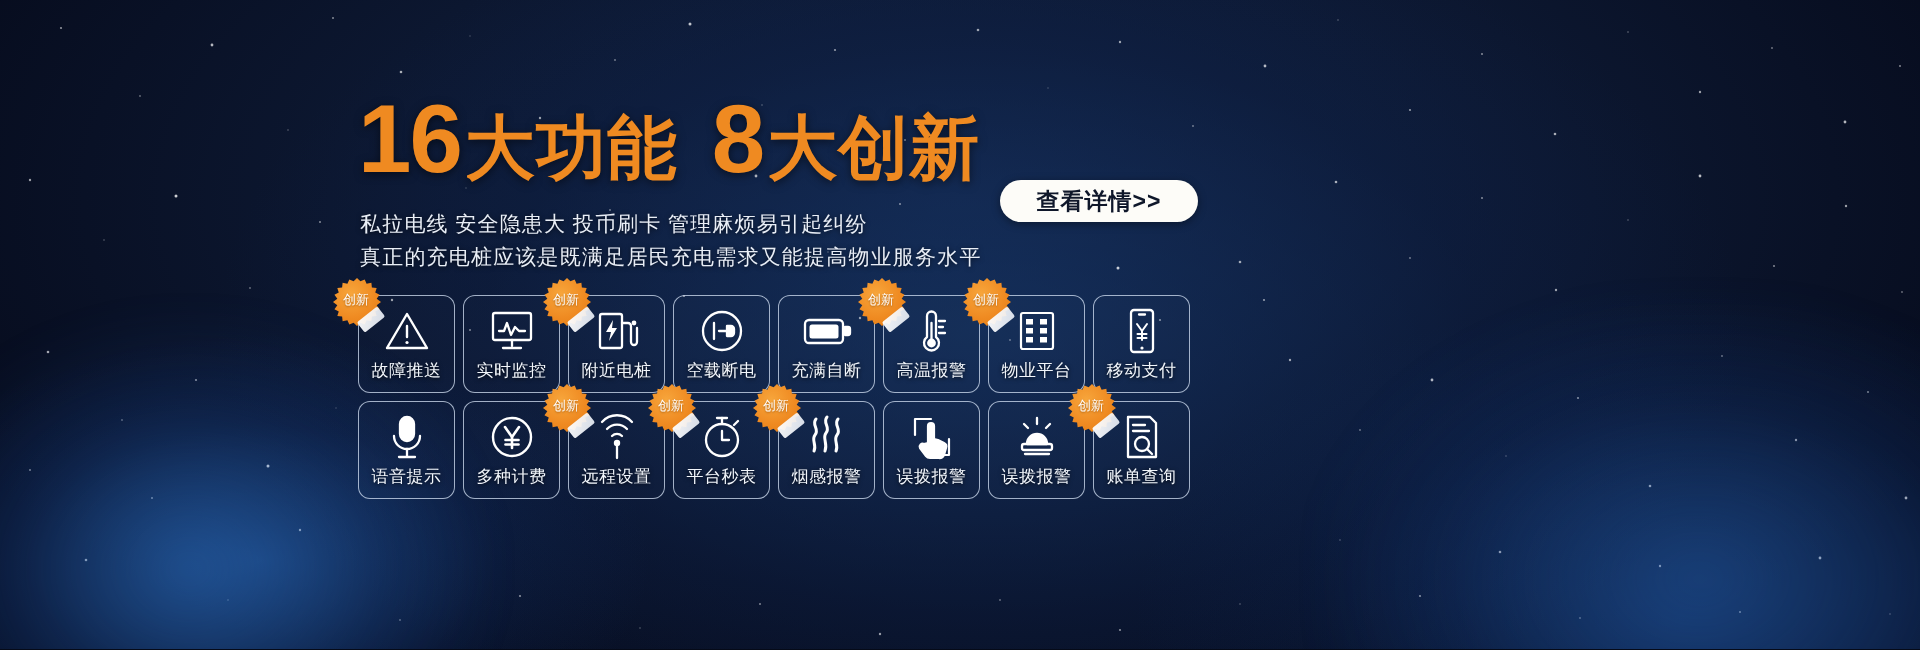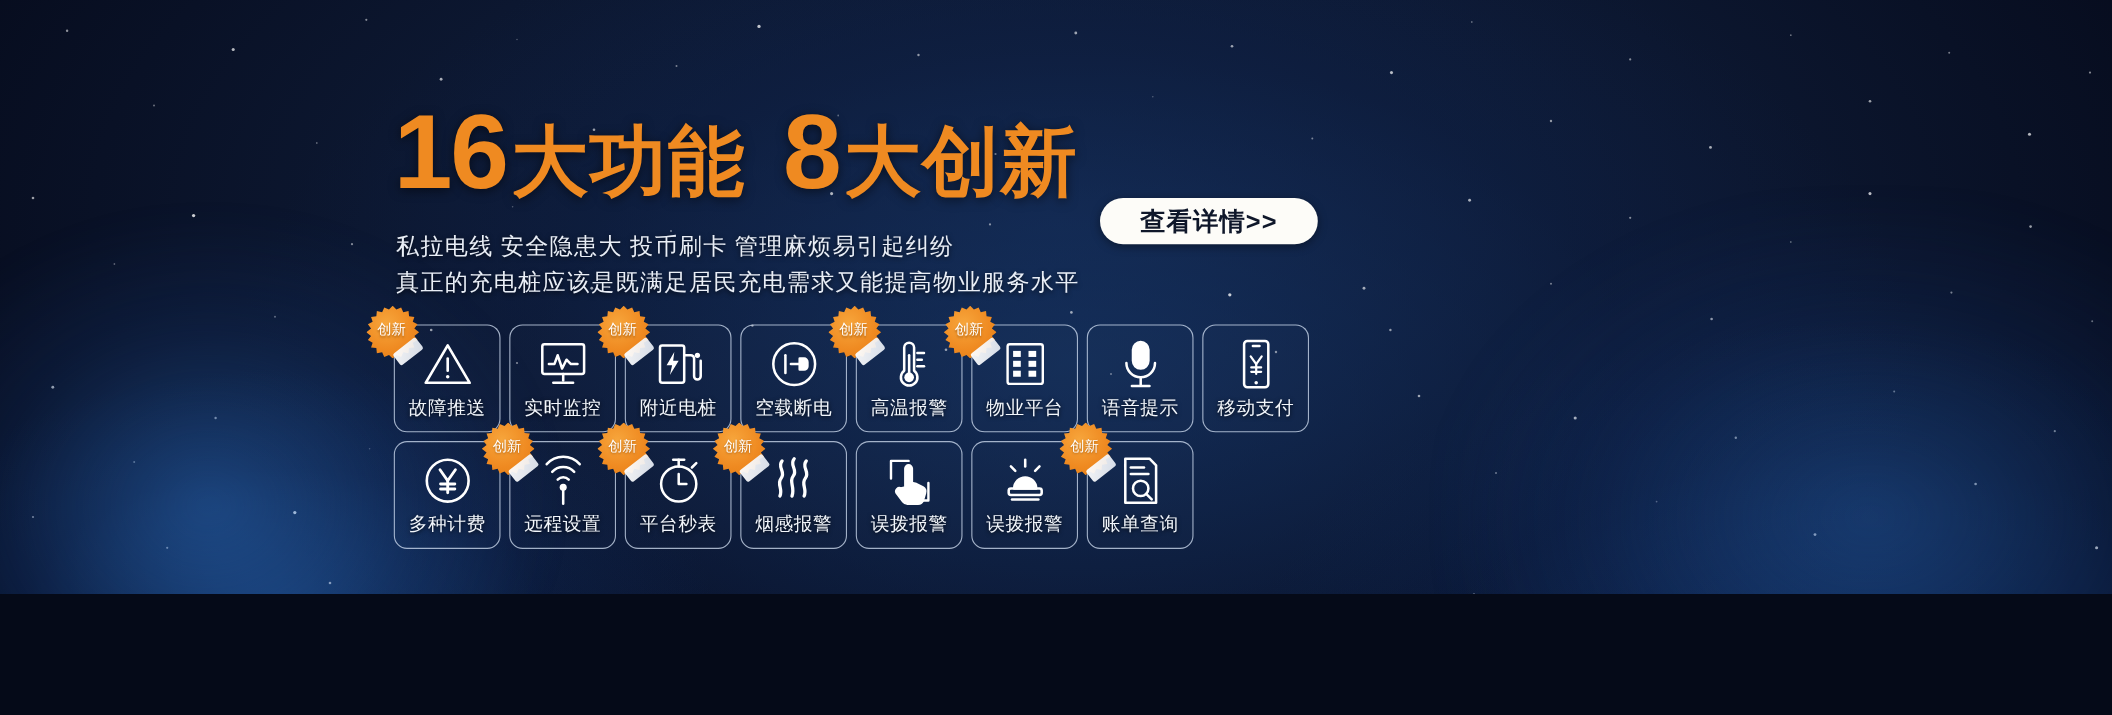--- a/index.html
+++ b/index.html
@@ -8,21 +8,21 @@
     font-family: "Liberation Sans", "DejaVu Sans", sans-serif;
     background: #050a18;
     position: relative;
   }
 
   
   #banner {
     position: absolute;
     inset: 0;
     width: 1920px;
-    height: 540px;
+    height: 649px;
     overflow: hidden;
     background:
       radial-gradient(ellipse 520px 300px at 260px 560px, rgba(40,110,200,0.42) 0%, rgba(20,60,130,0.18) 45%, rgba(0,0,0,0) 75%),
       radial-gradient(ellipse 700px 420px at 1680px 620px, rgba(30,90,180,0.34) 0%, rgba(15,50,110,0.14) 50%, rgba(0,0,0,0) 78%),
       radial-gradient(ellipse 900px 520px at 980px 330px, rgba(22,56,108,0.55) 0%, rgba(12,30,68,0.35) 55%, rgba(0,0,0,0) 85%),
       radial-gradient(ellipse 1400px 700px at 960px 200px, #13264a 0%, #0c1730 45%, #060b1c 80%),
       linear-gradient(180deg, #070d1e 0%, #0b1630 40%, #081227 75%, #050a18 100%);
   }
   .stars { position: absolute; inset: 0; pointer-events: none; }
   .glow-left {
@@ -359,20 +359,30 @@
           <svg width="48" height="46" viewBox="0 0 48 46" fill="none" stroke="#fff" stroke-width="2.3" stroke-linejoin="round" stroke-linecap="round">
             <circle cx="24" cy="23" r="19"></circle>
             <line x1="16" y1="15" x2="16" y2="31"></line>
             <line x1="21" y1="23" x2="31" y2="23"></line>
             <path d="M29 18 h4 a3 3 0 0 1 3 3 v4 a3 3 0 0 1 -3 3 h-4 z" fill="#fff" stroke="#fff"></path>
           </svg>
         </div>
         <div class="tile-label">空载断电</div>
       </div>
 
+      <div class="tile">
+        <div class="tile-icon">
+          <svg width="50" height="36" viewBox="0 0 50 36" fill="none" stroke="#fff" stroke-width="2.3" stroke-linejoin="round" stroke-linecap="round">
+            <rect x="3" y="7" width="38" height="23" rx="4"></rect>
+            <rect x="7.5" y="11.5" width="29" height="14" rx="2.5" fill="#fff" stroke="none"></rect>
+            <path d="M43 14 h3 a2 2 0 0 1 2 2 v4 a2 2 0 0 1 -2 2 h-3 z" fill="#fff" stroke="#fff"></path>
+          </svg>
+        </div>
+        <div class="tile-label">充满自断</div>
+      </div>
 
       <div class="tile">
         <div class="badge">
           <span class="star"></span>
             <span class="ribbon"></span>
           <span class="badge-text">创新</span>
         </div>
         <div class="tile-icon">
           <svg width="40" height="48" viewBox="0 0 40 48" fill="none" stroke="#fff" stroke-width="2.3" stroke-linejoin="round" stroke-linecap="round">
             <path d="M24 30 V9 a4.5 4.5 0 0 0 -9 0 V30 a7.5 7.5 0 1 0 9 0 Z"></path>
@@ -401,47 +411,47 @@
             <rect x="25" y="11" width="7" height="5.5" fill="#fff" stroke="none"></rect>
             <rect x="25" y="20" width="7" height="5.5" fill="#fff" stroke="none"></rect>
             <rect x="25" y="29" width="7" height="5.5" fill="#fff" stroke="none"></rect>
           </svg>
         </div>
         <div class="tile-label">物业平台</div>
       </div>
 
       <div class="tile">
         <div class="tile-icon">
-          <svg width="40" height="48" viewBox="0 0 40 48" fill="none" stroke="#fff" stroke-width="2.3" stroke-linejoin="round" stroke-linecap="round">
-            <rect x="13" y="4" width="14" height="24" rx="7" fill="#fff" stroke="#fff"></rect>
-            <path d="M7 23 a13 13 0 0 0 26 0"></path>
-            <line x1="20" y1="36" x2="20" y2="43"></line>
-            <line x1="12" y1="44" x2="28" y2="44"></line>
-          </svg>
-        </div>
-        <div class="tile-label">语音提示</div>
-      </div>
-
-      <div class="tile">
-        <div class="tile-icon">
           <svg width="36" height="48" viewBox="0 0 36 48" fill="none" stroke="#fff" stroke-width="2.3" stroke-linejoin="round" stroke-linecap="round">
             <rect x="7" y="3" width="22" height="42" rx="3"></rect>
             <line x1="15" y1="7.5" x2="21" y2="7.5"></line>
             <circle cx="18" cy="41" r="1.6" fill="#fff" stroke="none"></circle>
             <path d="M13 17 L18 24 L23 17" stroke-width="2"></path>
             <line x1="18" y1="24" x2="18" y2="33" stroke-width="2"></line>
             <line x1="13.5" y1="27" x2="22.5" y2="27" stroke-width="2"></line>
             <line x1="13.5" y1="31" x2="22.5" y2="31" stroke-width="2"></line>
           </svg>
         </div>
         <div class="tile-label">移动支付</div>
       </div>
 
       <div class="tile">
         <div class="tile-icon">
+          <svg width="40" height="48" viewBox="0 0 40 48" fill="none" stroke="#fff" stroke-width="2.3" stroke-linejoin="round" stroke-linecap="round">
+            <rect x="13" y="4" width="14" height="24" rx="7" fill="#fff" stroke="#fff"></rect>
+            <path d="M7 23 a13 13 0 0 0 26 0"></path>
+            <line x1="20" y1="36" x2="20" y2="43"></line>
+            <line x1="12" y1="44" x2="28" y2="44"></line>
+          </svg>
+        </div>
+        <div class="tile-label">语音提示</div>
+      </div>
+
+      <div class="tile">
+        <div class="tile-icon">
           <svg width="46" height="46" viewBox="0 0 46 46" fill="none" stroke="#fff" stroke-width="2.4" stroke-linejoin="round" stroke-linecap="round">
             <circle cx="23" cy="23" r="19"></circle>
             <path d="M16 13 L23 23 L30 13" stroke-width="2.6"></path>
             <line x1="23" y1="23" x2="23" y2="34" stroke-width="2.6"></line>
             <line x1="16.5" y1="26" x2="29.5" y2="26" stroke-width="2.6"></line>
             <line x1="16.5" y1="30.5" x2="29.5" y2="30.5" stroke-width="2.6"></line>
           </svg>
         </div>
         <div class="tile-label">多种计费</div>
       </div>

